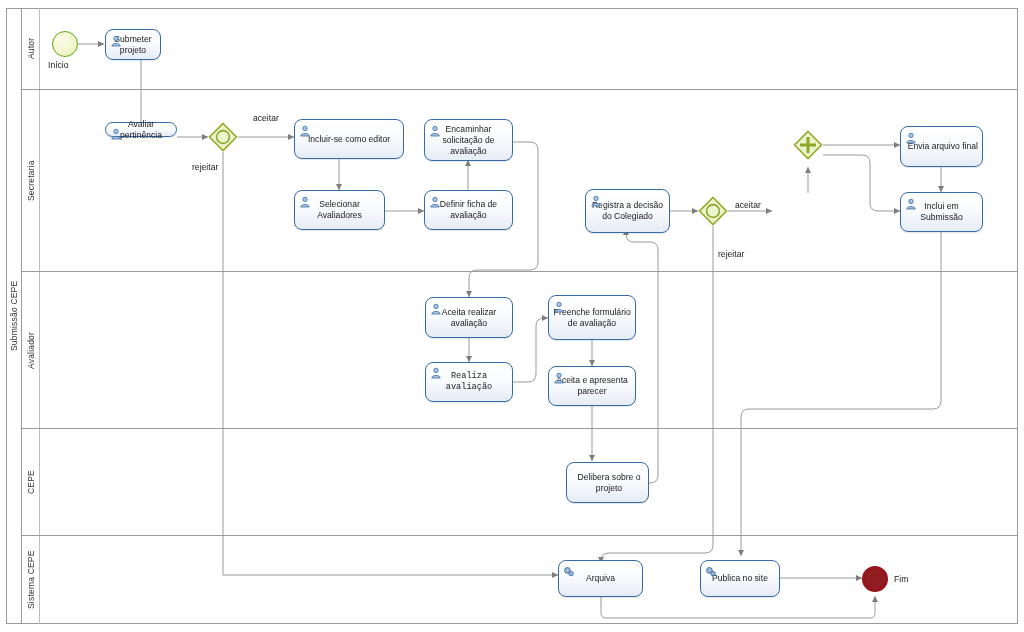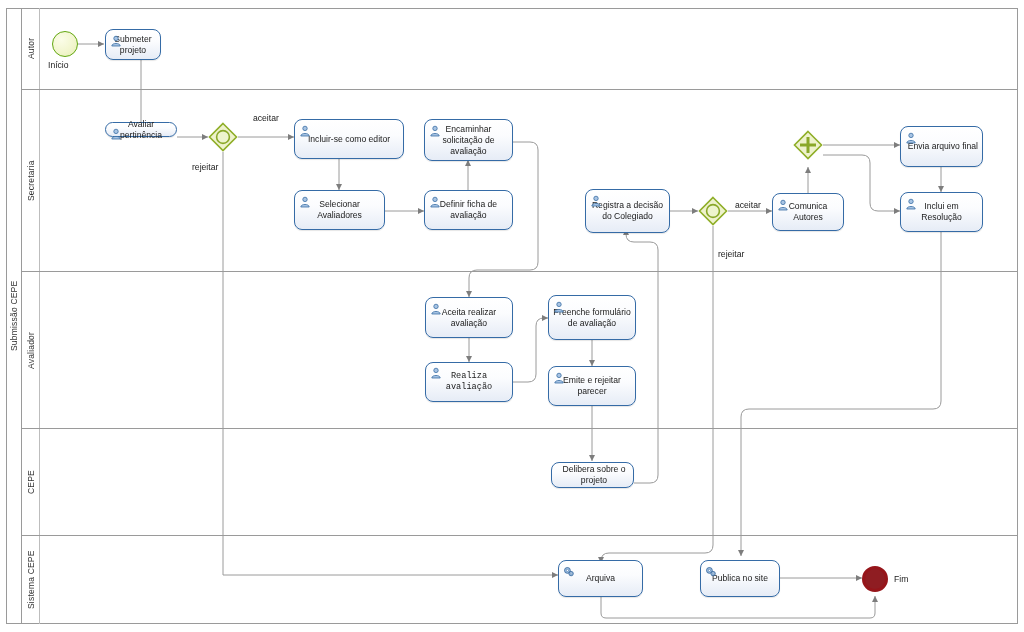--- a/index.html
+++ b/index.html
@@ -330,29 +330,20 @@
 
   <div class="gateway" style="left:698px; top:196px;">
     <svg viewBox="0 0 30 30" width="30" height="30">
       <path d="M15,1.5 L28.5,15 L15,28.5 L1.5,15 Z" fill="#eef2cc" stroke="#8fae27" stroke-width="1.6"></path>
       <circle cx="15" cy="15" r="6.4" fill="#eef4cd" stroke="#8aa829" stroke-width="1.6"></circle>
     </svg>
   </div>
   <div class="flow-label" style="left:735px; top:200px;">aceitar</div>
   <div class="flow-label" style="left:718px; top:249px;">rejeitar</div>
 
-  <div class="task" style="left:772px; top:193px; width:72px; height:38px;">
-    <span class="task-icon">
-      <svg viewBox="0 0 12 12" width="12" height="12">
-          <circle cx="6" cy="3.4" r="2.2" fill="#a8c4e4" stroke="#3a6ea5" stroke-width="0.8"></circle>
-          <path d="M1.8,11 C1.8,7.6 10.2,7.6 10.2,11 Z" fill="#a8c4e4" stroke="#3a6ea5" stroke-width="0.8"></path>
-        </svg>
-    </span>
-    <span class="task-label">Comunica Autores</span>
-  </div>
 
   <div class="gateway" style="left:793px; top:130px;">
     <svg viewBox="0 0 30 30" width="30" height="30">
       <path d="M15,1.5 L28.5,15 L15,28.5 L1.5,15 Z" fill="#eef2cc" stroke="#8fae27" stroke-width="1.6"></path>
       <path d="M15,7 L15,23 M7,15 L23,15" stroke="#8aa829" stroke-width="3" stroke-linecap="butt"></path>
     </svg>
   </div>
 
   <div class="task" style="left:900px; top:126px; width:83px; height:41px;justify-content:flex-end;">
     <span class="task-icon">
@@ -364,21 +355,21 @@
     <span class="task-label">Envia arquivo final</span>
   </div>
 
   <div class="task" style="left:900px; top:192px; width:83px; height:40px;">
     <span class="task-icon">
       <svg viewBox="0 0 12 12" width="12" height="12">
           <circle cx="6" cy="3.4" r="2.2" fill="#a8c4e4" stroke="#3a6ea5" stroke-width="0.8"></circle>
           <path d="M1.8,11 C1.8,7.6 10.2,7.6 10.2,11 Z" fill="#a8c4e4" stroke="#3a6ea5" stroke-width="0.8"></path>
         </svg>
     </span>
-    <span class="task-label">Inclui em Resolução</span>
+    <span class="task-label">Inclui em Submissão</span>
   </div>
 
   <div class="task" style="left:425px; top:297px; width:88px; height:41px;">
     <span class="task-icon">
       <svg viewBox="0 0 12 12" width="12" height="12">
           <circle cx="6" cy="3.4" r="2.2" fill="#a8c4e4" stroke="#3a6ea5" stroke-width="0.8"></circle>
           <path d="M1.8,11 C1.8,7.6 10.2,7.6 10.2,11 Z" fill="#a8c4e4" stroke="#3a6ea5" stroke-width="0.8"></path>
         </svg>
     </span>
     <span class="task-label">Aceita realizar avaliação</span>
@@ -404,24 +395,24 @@
     <span class="task-label">Preenche formulário de avaliação</span>
   </div>
 
   <div class="task" style="left:548px; top:366px; width:88px; height:40px;">
     <span class="task-icon">
       <svg viewBox="0 0 12 12" width="12" height="12">
           <circle cx="6" cy="3.4" r="2.2" fill="#a8c4e4" stroke="#3a6ea5" stroke-width="0.8"></circle>
           <path d="M1.8,11 C1.8,7.6 10.2,7.6 10.2,11 Z" fill="#a8c4e4" stroke="#3a6ea5" stroke-width="0.8"></path>
         </svg>
     </span>
-    <span class="task-label">Emite e rejeitar parecer</span>
-  </div>
-
-  <div class="task" style="left:551px; top:462px; width:83px; height:26px;padding-left:7px;">
+    <span class="task-label">Aceita e apresenta parecer</span>
+  </div>
+
+  <div class="task" style="left:566px; top:462px; width:83px; height:41px;padding-left:7px;">
     <span class="task-label">Delibera sobre o projeto</span>
   </div>
 
   <div class="task" style="left:558px; top:560px; width:85px; height:37px;">
     <span class="task-icon">
       <svg viewBox="0 0 12 12" width="12" height="12">
         <circle cx="4.4" cy="4.4" r="2.9" fill="#9fc0e3" stroke="#2f5f96" stroke-width="0.8"></circle>
         <circle cx="4.4" cy="4.4" r="1.1" fill="#ffffff" stroke="#2f5f96" stroke-width="0.5"></circle>
         <circle cx="8.1" cy="7.6" r="2.2" fill="#9fc0e3" stroke="#2f5f96" stroke-width="0.8"></circle>
         <circle cx="8.1" cy="7.6" r="0.8" fill="#ffffff" stroke="#2f5f96" stroke-width="0.4"></circle>

